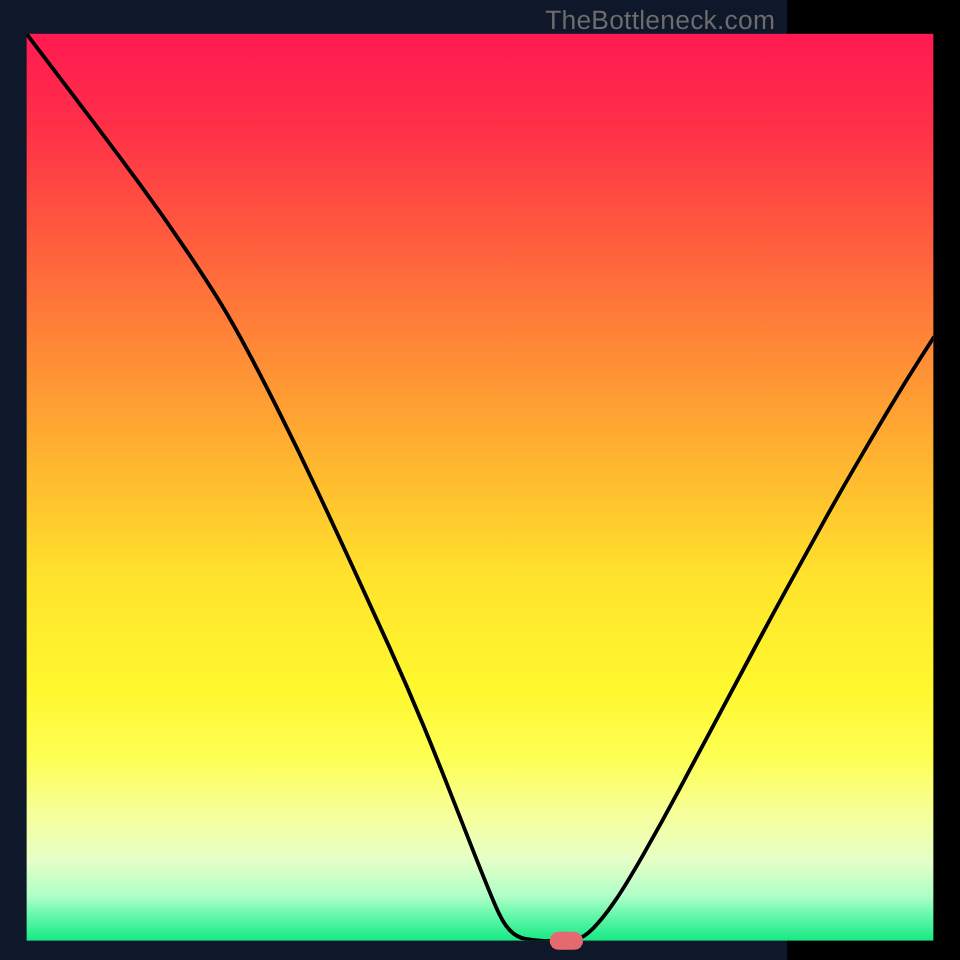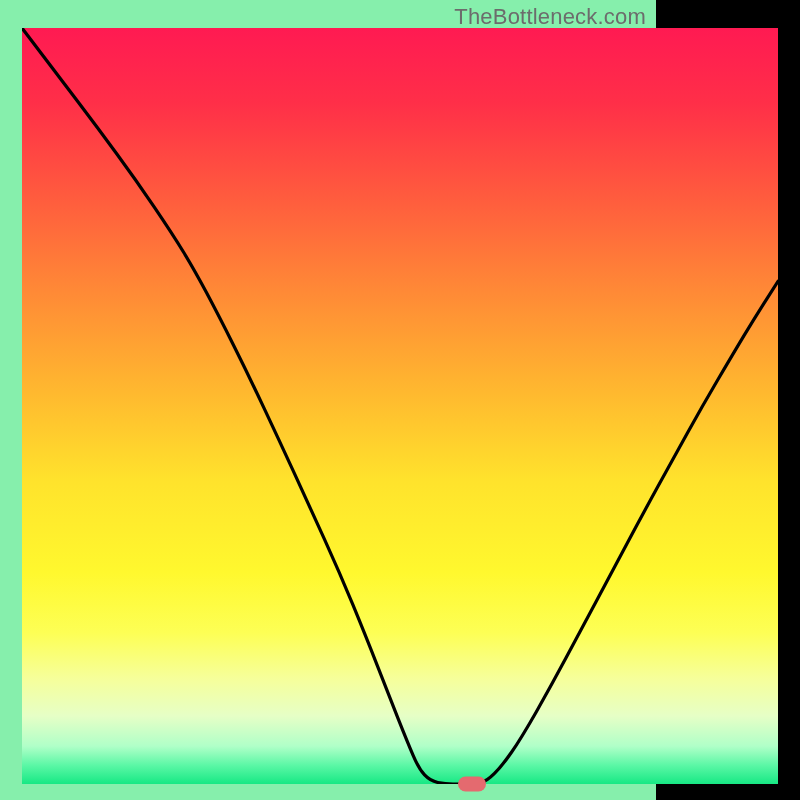--- a/index.html
+++ b/index.html
@@ -8,21 +8,21 @@
     width: 800px;
     height: 800px;
     background: #000;
     overflow: hidden;
     font-family: Arial, Helvetica, sans-serif;
   }
   .frame {
     position: relative;
     width: 656px;
     height: 800px;
-    background: #86efac;
+    background: #0f172a;
   }
   .watermark {
     position: absolute;
     top: 4px;
     right: 10px;
     color: #6c6c6c;
     font-size: 22px;
     font-weight: 500;
     letter-spacing: 0.2px;
     z-index: 50;

